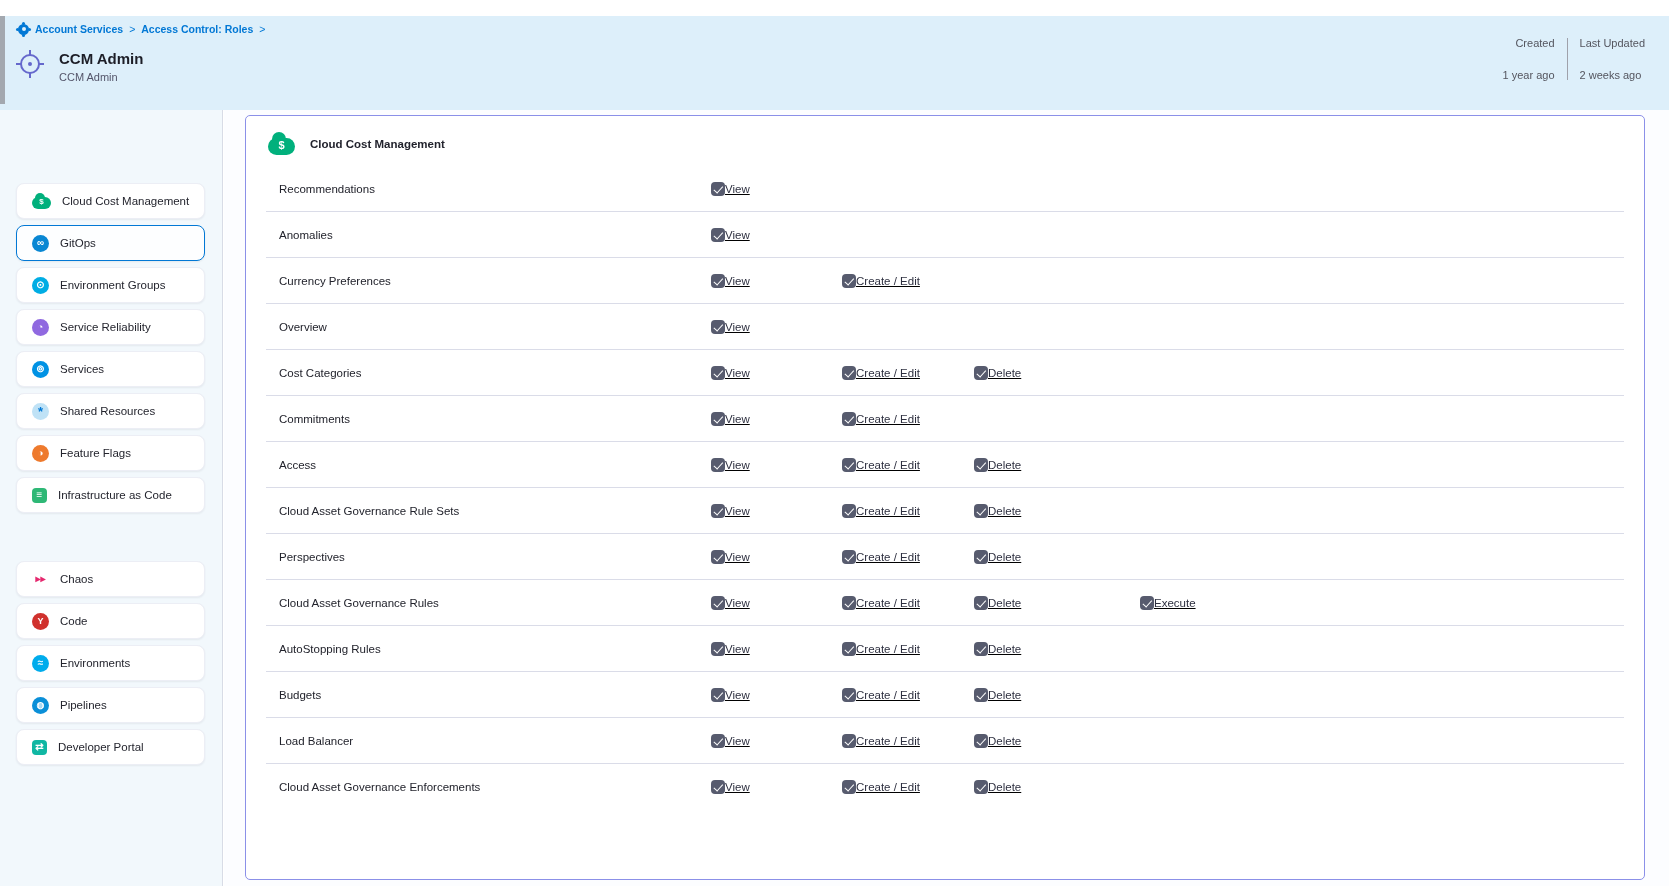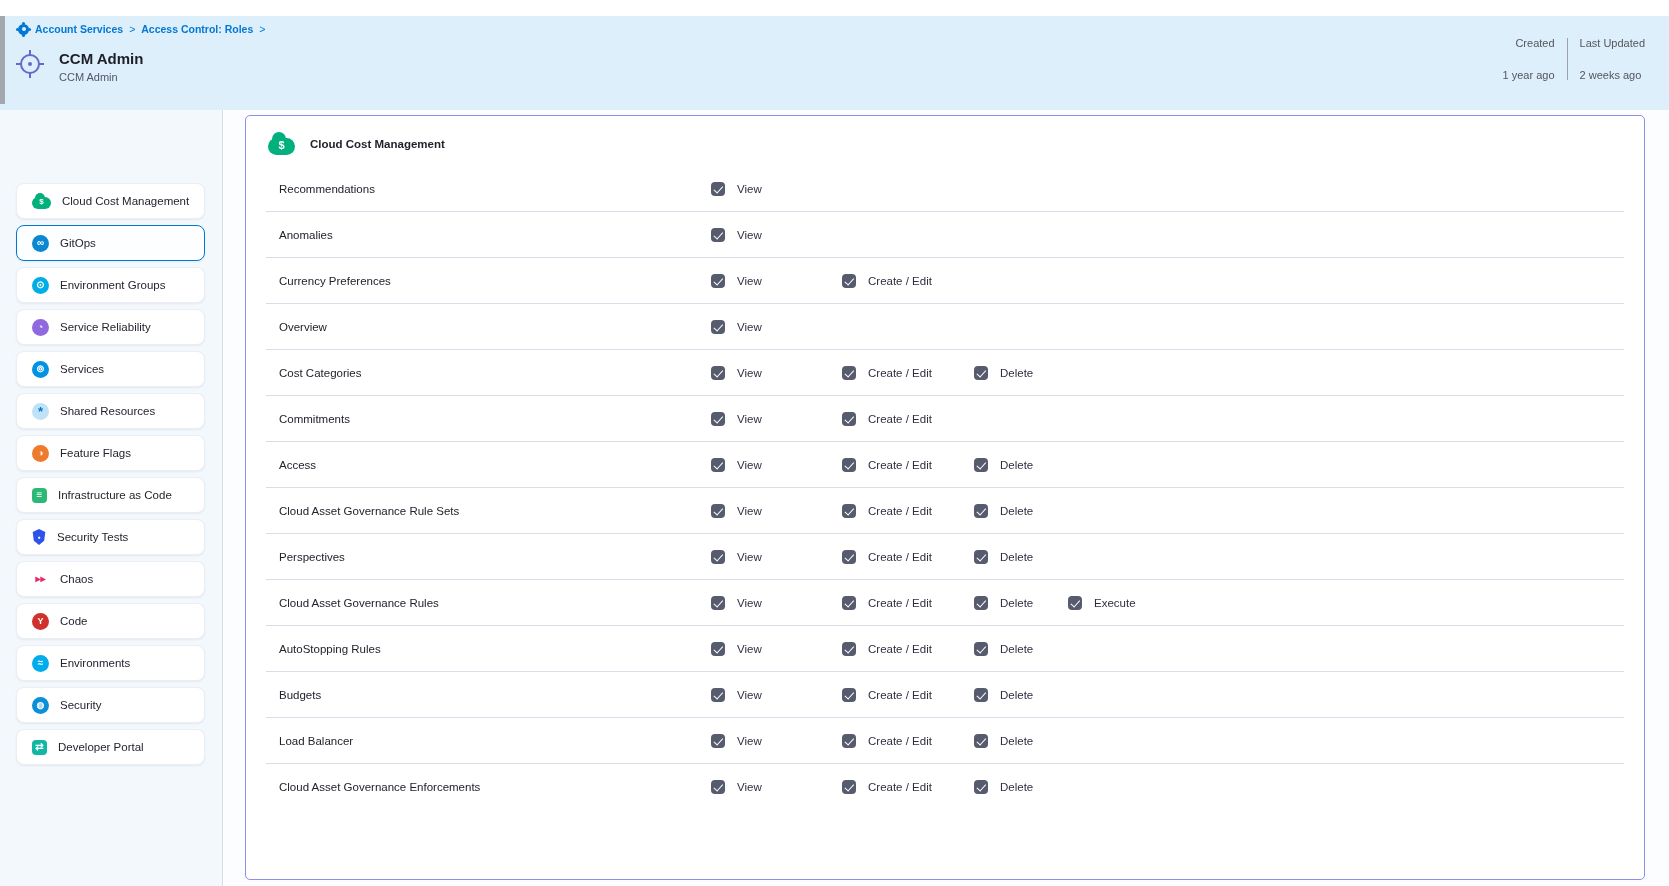--- a/index.html
+++ b/index.html
@@ -58,21 +58,21 @@
   .panel{position:absolute;left:245px;top:115px;width:1400px;height:765px;background:#ffffff;
     border:1px solid #8b90e8;border-radius:5px;box-sizing:border-box;}
   .panel-header{position:absolute;left:22px;top:16px;display:flex;align-items:center;gap:15px;}
   .panel-title{font-size:11.5px;font-weight:700;color:#22232d;}
   .rows{position:absolute;left:0;top:50px;width:100%;}
   .perm-row{position:relative;height:46px;}
   .perm-row::after{content:"";position:absolute;left:20px;right:20px;bottom:0;height:1px;background:#dadce8;}
   .perm-row:last-child::after{display:none;}
   .row-label{position:absolute;left:33px;top:50%;transform:translateY(-50%);
     font-size:11.5px;color:#22232c;white-space:nowrap;}
-  .cell{position:absolute;top:50%;transform:translateY(-50%);display:flex;align-items:center;gap:12px;cursor:pointer;}
+  .cell{position:absolute;top:50%;transform:translateY(-50%);display:flex;align-items:center;gap:0;cursor:pointer;text-decoration:underline;}
   .checkbox{width:14px;height:14px;border-radius:4px;background:#575b6e;position:relative;flex:0 0 auto;}
   .checkbox::after{content:"";position:absolute;left:4.5px;top:1.8px;width:3.6px;height:7.6px;
     border-right:1.8px solid #fff;border-bottom:1.8px solid #fff;transform:rotate(42deg);}
   .cell-label{font-size:11.5px;color:#2e3040;white-space:nowrap;}
 </style>
 </head>
 <body>
 
 <div class="header-band"></div>
 <div class="edge-sliver"></div>
@@ -148,26 +148,20 @@
         <span class="glyph" style="color: rgb(255, 255, 255); font-size: 9px;">◑</span>
       </span>
     <span class="side-label">Feature Flags</span>
   </div>
     <div class="side-card" style="top: 367px;">
     <span class="icon-box shape-square" style="background: rgb(46, 184, 118);">
         <span class="glyph" style="color: rgb(255, 255, 255); font-size: 10px;">≡</span>
       </span>
     <span class="side-label">Infrastructure as Code</span>
   </div>
-    <div class="side-card" style="top: 409px;">
-    <span class="icon-box shape-shield" style="background: rgb(45, 83, 234);">
-        <span class="glyph" style="color: rgb(255, 255, 255); font-size: 5px;">●</span>
-      </span>
-    <span class="side-label">Security Tests</span>
-  </div>
     <div class="side-card" style="top: 451px;">
     <span class="icon-box shape-bare" style="background: transparent;">
         <span class="glyph" style="color: rgb(229, 40, 110); font-size: 10px;">▸▸</span>
       </span>
     <span class="side-label">Chaos</span>
   </div>
     <div class="side-card" style="top: 493px;">
     <span class="icon-box shape-circle" style="background: rgb(208, 49, 45);">
         <span class="glyph" style="color: rgb(255, 255, 255); font-size: 9px;">Y</span>
       </span>
@@ -176,21 +170,21 @@
     <div class="side-card" style="top: 535px;">
     <span class="icon-box shape-circle" style="background: rgb(0, 172, 236);">
         <span class="glyph" style="color: rgb(255, 255, 255); font-size: 10px;">≈</span>
       </span>
     <span class="side-label">Environments</span>
   </div>
     <div class="side-card" style="top: 577px;">
     <span class="icon-box shape-circle" style="background: rgb(10, 143, 216);">
         <span class="glyph" style="color: rgb(255, 255, 255); font-size: 9px;">◍</span>
       </span>
-    <span class="side-label">Security</span>
+    <span class="side-label">Pipelines</span>
   </div>
     <div class="side-card" style="top: 619px;">
     <span class="icon-box shape-square" style="background: rgb(16, 183, 163);">
         <span class="glyph" style="color: rgb(255, 255, 255); font-size: 10px;">⇄</span>
       </span>
     <span class="side-label">Developer Portal</span>
   </div>
   </div>
 
 <div class="main-bg"></div>
@@ -312,21 +306,21 @@
     <span class="cell-label">View</span>
   </span>
         <span class="cell" style="left: 596px;">
     <span class="checkbox"></span>
     <span class="cell-label">Create / Edit</span>
   </span>
         <span class="cell" style="left: 728px;">
     <span class="checkbox"></span>
     <span class="cell-label">Delete</span>
   </span>
-        <span class="cell" style="left: 822px;">
+        <span class="cell" style="left: 894px;">
     <span class="checkbox"></span>
     <span class="cell-label">Execute</span>
   </span>
       </div>
       <div class="perm-row">
     <span class="row-label">AutoStopping Rules</span>
   <span class="cell" style="left: 465px;">
     <span class="checkbox"></span>
     <span class="cell-label">View</span>
   </span>

